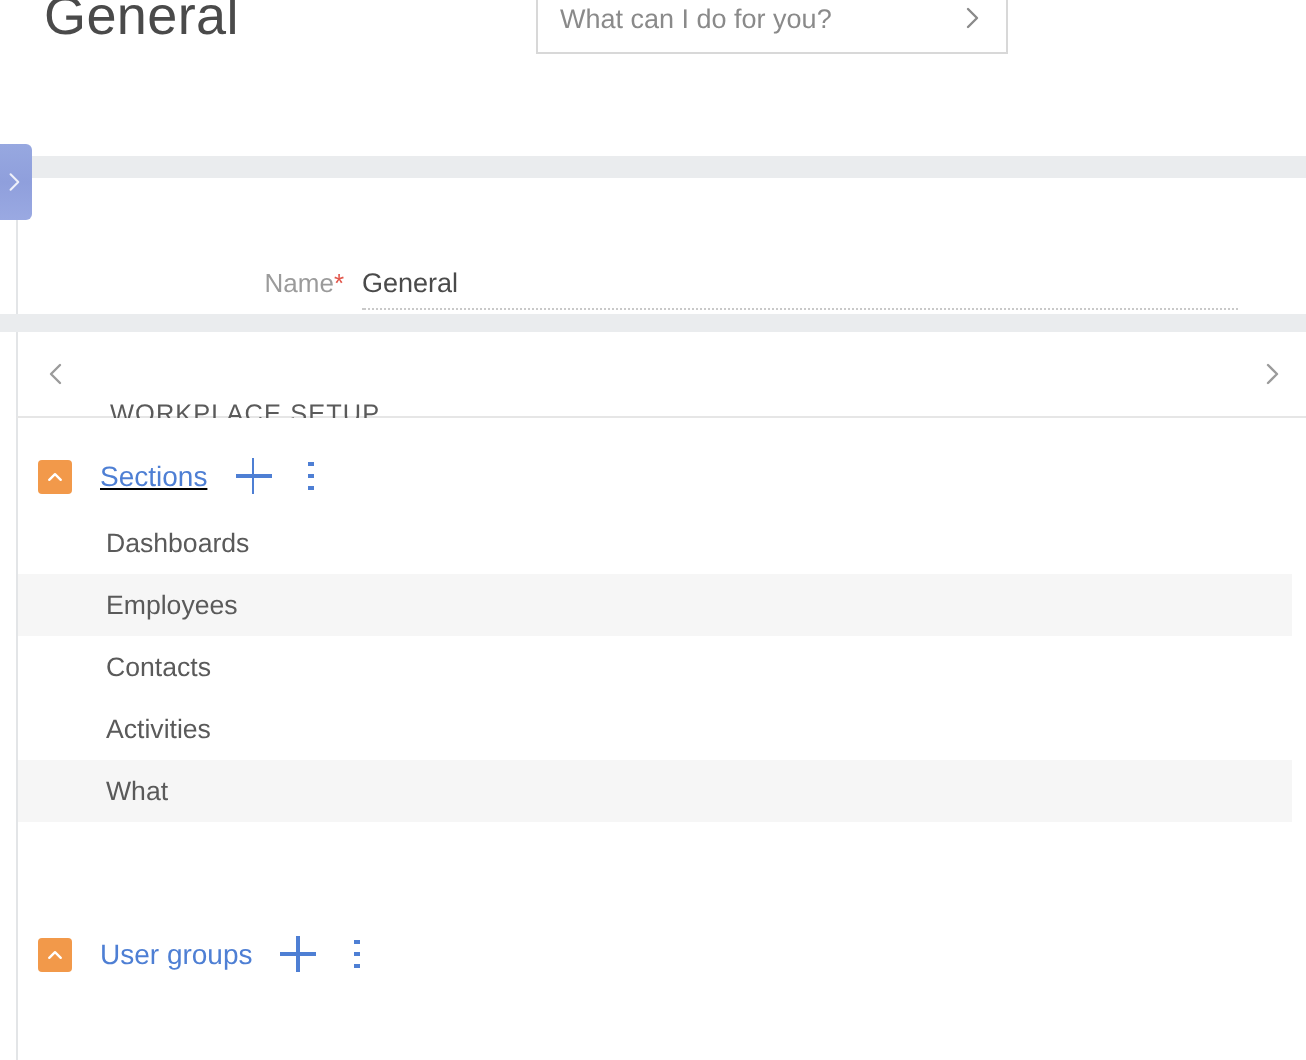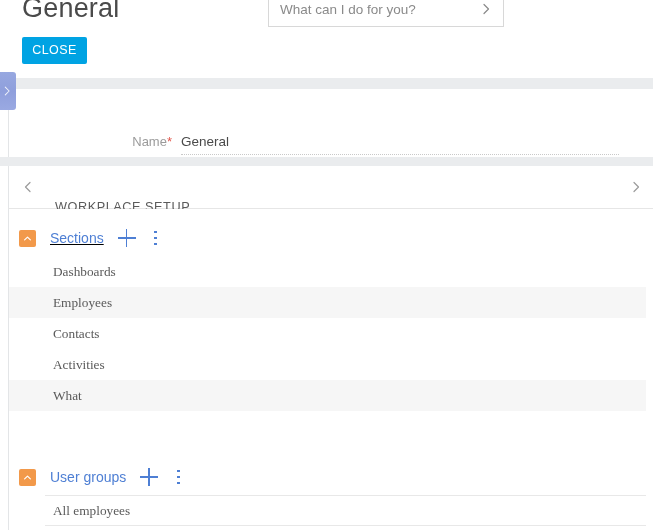--- a/index.html
+++ b/index.html
@@ -293,21 +293,20 @@
     height: 3px;
     background: #4e7fd4;
     margin: 1.6px 0;
   }
 
   
   .list {
     position: absolute;
     left: 0;
     width: 637px;
-    font-family: Liberation Serif, serif;
   }
   .list.sections   { top: 47px; }
   .list.usergroups { top: 286px; }
 
   .list-row {
     height: 31px;
     display: flex;
     align-items: center;
     padding-left: 44px;
     font-size: 13.3px;
@@ -337,21 +336,20 @@
 
     <div class="search-box">
       <input class="search-input" type="text" placeholder="What can I do for you?" style="">
       <span class="chevron-right-search">
         <svg viewBox="0 0 14 14" fill="none" xmlns="http://www.w3.org/2000/svg">
           <path d="M5 2.5L9.5 7L5 11.5" stroke="#8a8a8a" stroke-width="1.2" stroke-linecap="round" stroke-linejoin="round"></path>
         </svg>
       </span>
     </div>
 
-    <button class="close-button">CLOSE</button>
   </div>
 
   <div class="side-tab">
     <span>
       <svg viewBox="0 0 14 14" fill="none" xmlns="http://www.w3.org/2000/svg">
         <path d="M5 2.5L9.5 7L5 11.5" stroke="#ffffff" stroke-width="1.2" stroke-linecap="round" stroke-linejoin="round"></path>
       </svg>
     </span>
   </div>
 
@@ -442,20 +440,15 @@
       </div>
       <div class="section-title">User groups</div>
       <div class="add-icon"></div>
       <div class="menu-icon">
         <i></i>
           <i></i>
           <i></i>
       </div>
     </div>
 
-    <div class="list usergroups">
-      <div class="list-row">
-        <span>All employees</span>
-      </div>
-    </div>
 
   </div>
 </div>
 
 </body></html>

